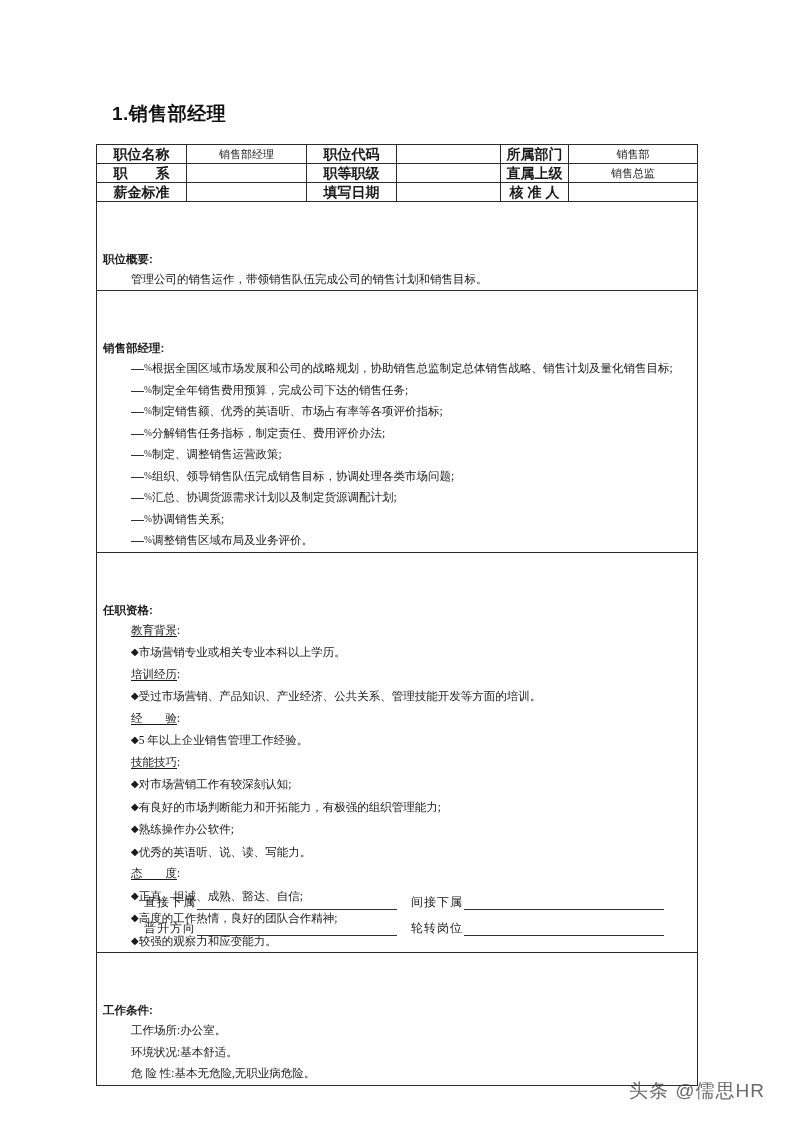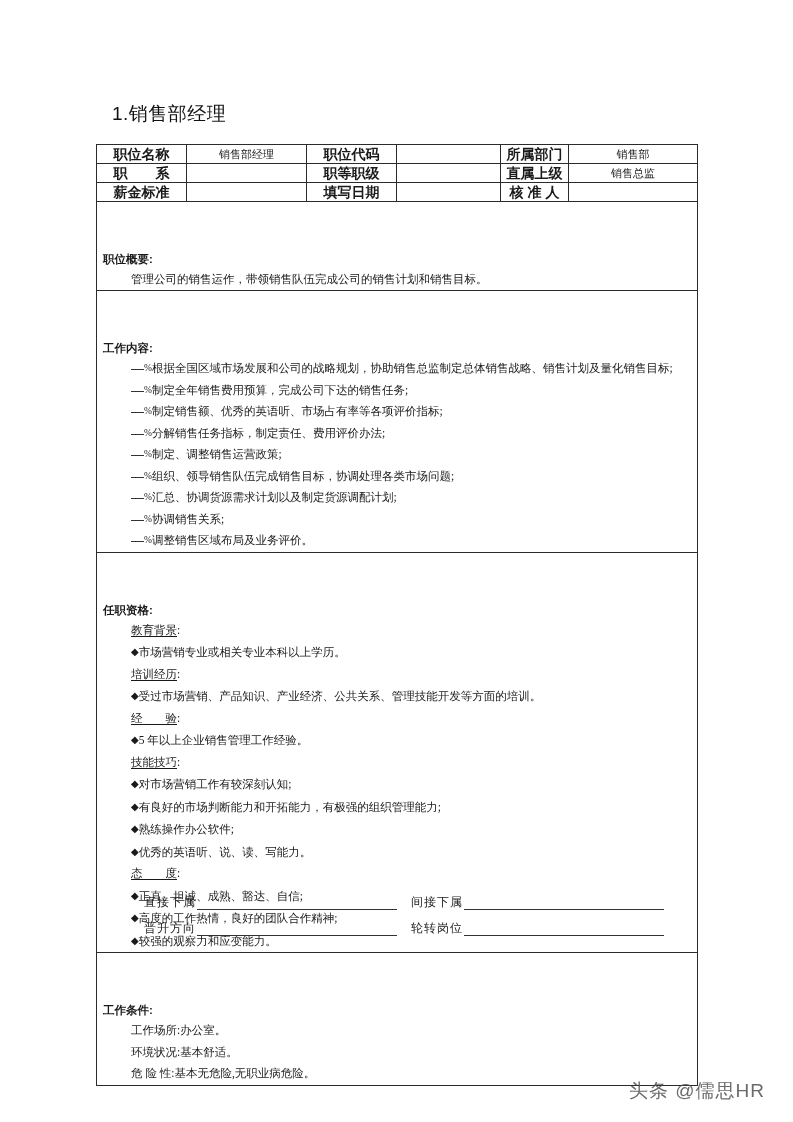--- a/index.html
+++ b/index.html
@@ -23,21 +23,21 @@
     height: 1122px;
   }
 
   
   .doc-title {
     position: absolute;
     left: 112px;
     top: 101px;
     font-family: "Liberation Sans", "DejaVu Sans", sans-serif;
     font-size: 19px;
-    font-weight: normal;
+    font-weight: bold;
     letter-spacing: 0.5px;
     color: #111;
     white-space: nowrap;
   }
 
   
   .jd-table {
     position: absolute;
     left: 96px;
     top: 144px;
@@ -234,21 +234,21 @@
         <td class="sec-cell" colspan="6">
           <div class="sec-title">职位概要:</div>
           <div class="sec-body">
             <div class="para">管理公司的销售运作，带领销售队伍完成公司的销售计划和销售目标。</div>
           </div>
         </td>
       </tr>
 
       <tr>
         <td class="sec-cell" colspan="6">
-          <div class="sec-title">工作内容:</div>
+          <div class="sec-title">销售部经理:</div>
           <div class="sec-body" id="duties-list">
               <div class="item pct"><span class="blank"></span><span class="sign">%</span><span>根据全国区域市场发展和公司的战略规划，协助销售总监制定总体销售战略、销售计划及量化销售目标;</span></div>
               <div class="item pct"><span class="blank"></span><span class="sign">%</span><span>制定全年销售费用预算，完成公司下达的销售任务;</span></div>
               <div class="item pct"><span class="blank"></span><span class="sign">%</span><span>制定销售额、优秀的英语听、市场占有率等各项评价指标;</span></div>
               <div class="item pct"><span class="blank"></span><span class="sign">%</span><span>分解销售任务指标，制定责任、费用评价办法;</span></div>
               <div class="item pct"><span class="blank"></span><span class="sign">%</span><span>制定、调整销售运营政策;</span></div>
               <div class="item pct"><span class="blank"></span><span class="sign">%</span><span>组织、领导销售队伍完成销售目标，协调处理各类市场问题;</span></div>
               <div class="item pct"><span class="blank"></span><span class="sign">%</span><span>汇总、协调货源需求计划以及制定货源调配计划;</span></div>
               <div class="item pct"><span class="blank"></span><span class="sign">%</span><span>协调销售关系;</span></div>
               <div class="item pct"><span class="blank"></span><span class="sign">%</span><span>调整销售区域布局及业务评价。</span></div>

